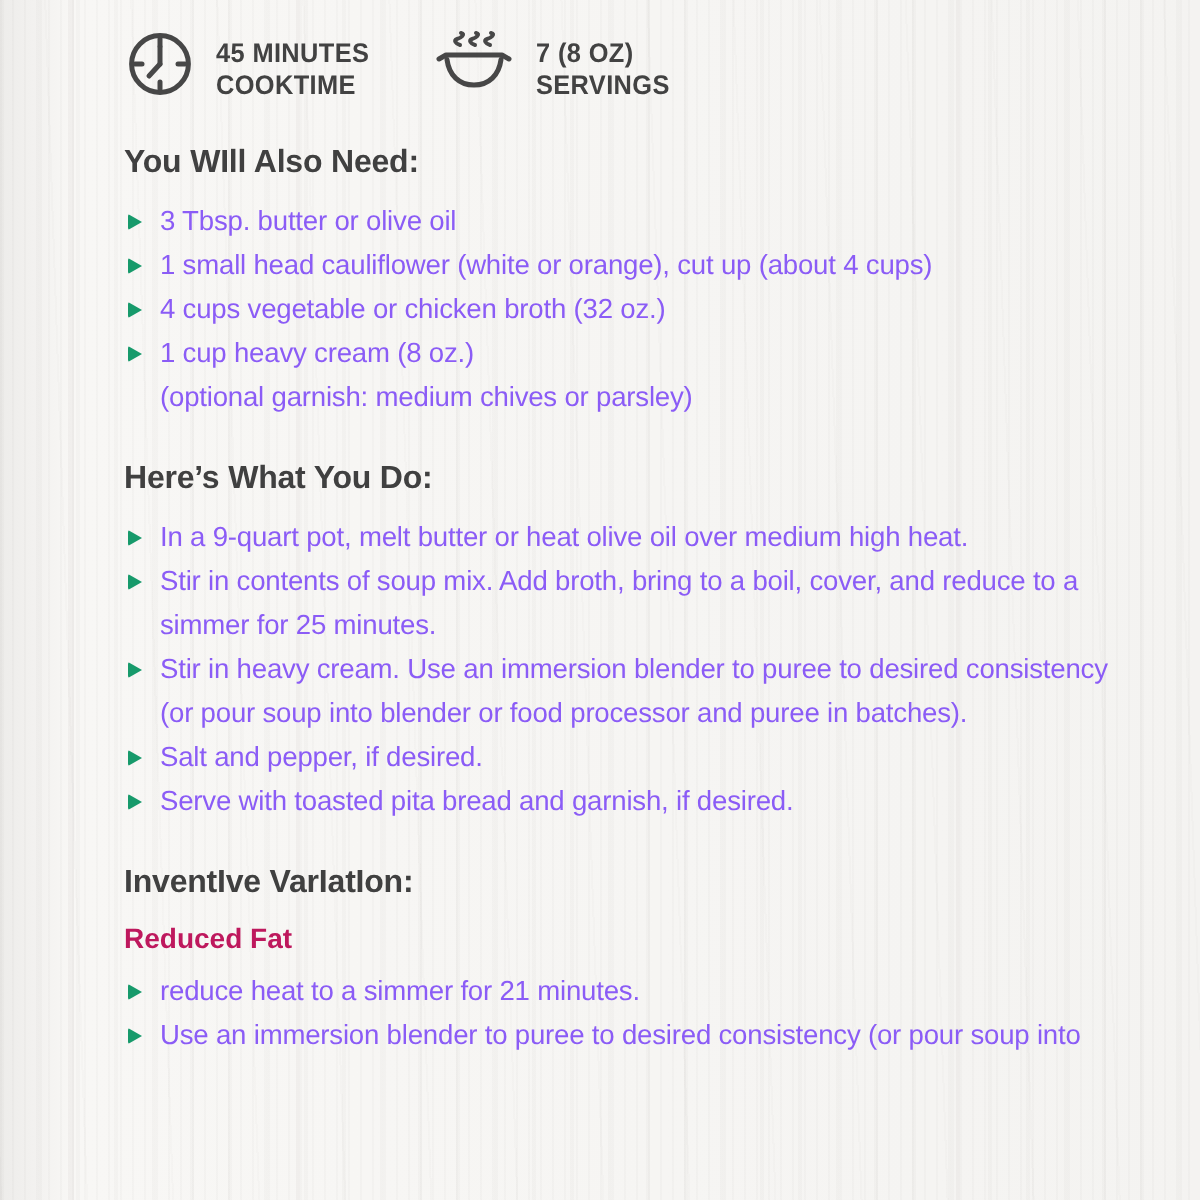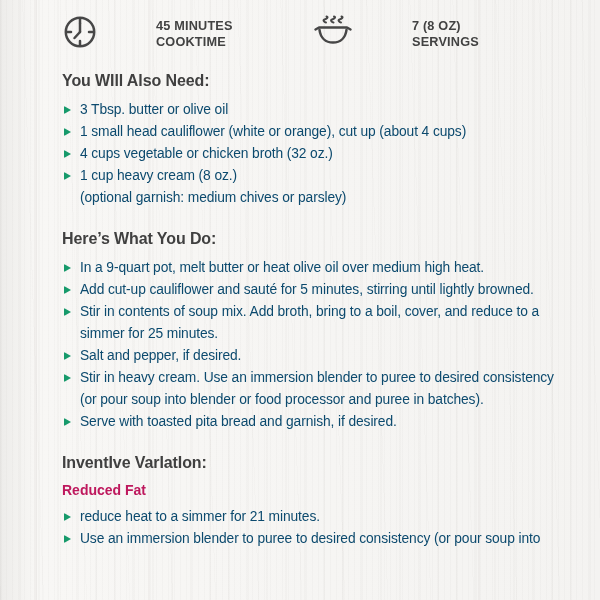--- a/index.html
+++ b/index.html
@@ -12,33 +12,33 @@
       repeating-linear-gradient(90deg, rgba(90,85,80,0.028) 0px, rgba(90,85,80,0.028) 1px, transparent 1px, transparent 6px),
       repeating-linear-gradient(90deg, rgba(120,115,108,0.035) 0px, rgba(120,115,108,0.035) 2px, transparent 2px, transparent 19px),
       repeating-linear-gradient(88deg, rgba(150,145,140,0.03) 0px, rgba(150,145,140,0.03) 1px, transparent 1px, transparent 43px),
       linear-gradient(90deg, #edecea 0%, #f8f7f5 6%, #f6f5f3 55%, #f4f3f1 100%);
     position:relative;
   }
   .grain-streak{position:absolute;top:0;bottom:0;width:3px;background:rgba(130,125,120,0.06);pointer-events:none;}
   .page{position:relative;padding:12px 50px 0 62px;box-sizing:border-box;width:600px;}
 
   
-  .meta-row{display:flex;align-items:center;margin:2px 0 18px 0;gap:48px;}
+  .meta-row{display:flex;align-items:center;margin:2px 0 18px 0;}
   .meta-icon{flex:0 0 auto;}
   .meta-text{margin-left:10px;font-weight:700;font-size:13.5px;line-height:16px;color:#424242;letter-spacing:0.2px;transform:scaleX(0.94);transform-origin:left center;white-space:nowrap;}
   .meta-group-gap{margin-left:26px;}
   svg .stroke{fill:none;stroke:#474747;stroke-width:2.5;stroke-linecap:round;stroke-linejoin:round;}
 
   
   .section{margin-bottom:21px;}
   .section-heading{font-size:16px;font-weight:700;color:#404040;line-height:18px;margin:0 0 9px 0;letter-spacing:-0.1px;white-space:nowrap;}
   .li{display:flex;align-items:flex-start;}
   .bullet{flex:0 0 auto;width:0;height:0;border-top:4.5px solid transparent;border-bottom:4.5px solid transparent;border-left:7px solid #179a6b;margin:7px 9px 0 2px;border-radius:1px;}
   .li-lines{flex:1 1 auto;min-width:0;}
-  .li-line{font-size:13.8px;line-height:22px;letter-spacing:-0.1px;color:#0c4a6e;white-space:nowrap;}
+  .li-line{font-size:13.8px;line-height:22px;letter-spacing:-0.1px;color:#8b5cf6;white-space:nowrap;}
   .sub-label{font-size:14px;font-weight:700;line-height:18px;color:#be185d;margin:8px 0 7px 0;}
 </style>
 </head>
 <body>
 
 <div class="grain-streak" style="left:34px"></div>
 <div class="grain-streak" style="left:148px;width:2px"></div>
 <div class="grain-streak" style="left:478px;width:2px"></div>
 
 <div class="page">
@@ -107,42 +107,36 @@
     <h2 class="section-heading">Here’s What You Do:</h2>
     <div class="li">
       <span class="bullet"></span>
       <div class="li-lines">
           <div class="li-line">In a 9-quart pot, melt butter or heat olive oil over medium high heat.</div>
         </div>
     </div>
     <div class="li">
       <span class="bullet"></span>
       <div class="li-lines">
-          <div class="li-line">Add cut-up cauliflower and sauté for 5 minutes, stirring until lightly browned.</div>
-        </div>
-    </div>
-    <div class="li">
-      <span class="bullet"></span>
-      <div class="li-lines">
         <div class="li-line">Stir in contents of soup mix. Add broth, bring to a boil, cover, and reduce to a</div>
         <div class="li-line">simmer for 25 minutes.</div>
       </div>
     </div>
     <div class="li">
       <span class="bullet"></span>
       <div class="li-lines">
-          <div class="li-line">Salt and pepper, if desired.</div>
-        </div>
+        <div class="li-line">Stir in heavy cream. Use an immersion blender to puree to desired consistency</div>
+        <div class="li-line">(or pour soup into blender or food processor and puree in batches).</div>
+      </div>
     </div>
     <div class="li">
       <span class="bullet"></span>
       <div class="li-lines">
-        <div class="li-line">Stir in heavy cream. Use an immersion blender to puree to desired consistency</div>
-        <div class="li-line">(or pour soup into blender or food processor and puree in batches).</div>
-      </div>
+          <div class="li-line">Salt and pepper, if desired.</div>
+        </div>
     </div>
     <div class="li">
       <span class="bullet"></span>
       <div class="li-lines">
           <div class="li-line">Serve with toasted pita bread and garnish, if desired.</div>
         </div>
     </div>
   </div>
 
   <div class="section">

